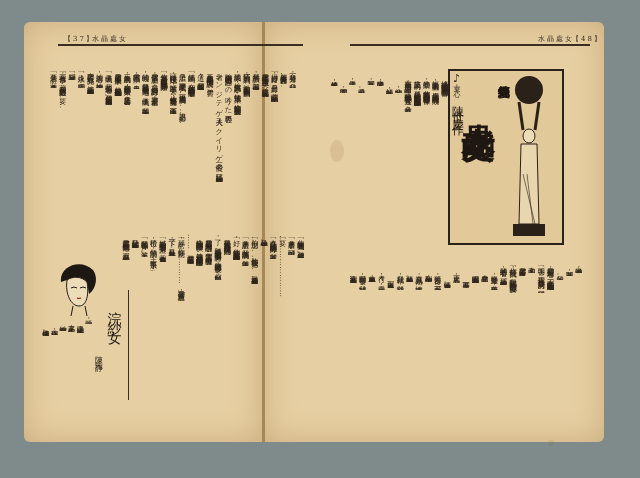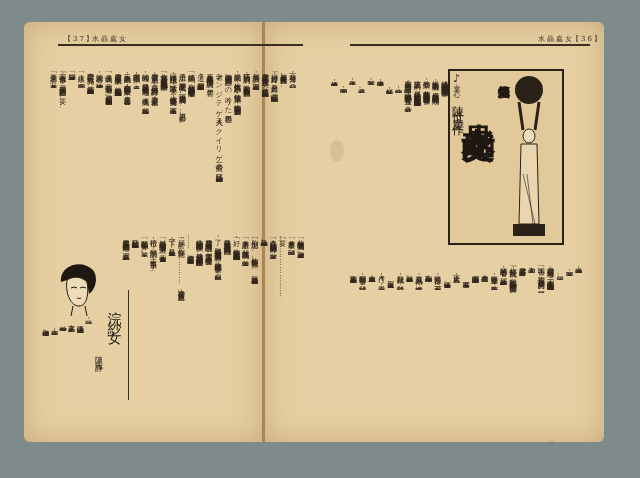--- a/index.html
+++ b/index.html
@@ -31,21 +31,21 @@
 <div class="page right"></div>
 <div class="gutter"></div>
 <div class="stain" style="left:330px;top:140px;width:14px;height:22px;"></div>
 <div class="stain" style="left:548px;top:440px;width:6px;height:6px;"></div>
 
 <div class="running-head" style="left:64px;">【37】</div>
 <div class="running-head" style="left:92px;">水晶處女</div>
 <div class="rule" style="left:58px;width:245px;"></div>
 
 <div class="running-head" style="left:538px;">水晶處女</div>
-<div class="running-head" style="left:572px;">【36】</div>
+<div class="running-head" style="left:572px;">【48】</div>
 <div class="rule" style="left:350px;width:240px;"></div>
 
 <div id="left-prose">
     <div class="vcol" style="left: 288px; top: 68px; max-height: 150px; overflow: hidden;">百花芬芳，月兒明朗，</div>
     <div class="vcol" style="left: 278.8px; top: 68px; max-height: 150px; overflow: hidden;">美麗春光笑盈盈……</div>
     <div class="vcol" style="left: 269.6px; top: 68px; max-height: 150px; overflow: hidden;">「得好得好，眞是好，曲喉呢的「愁煩」呵！」</div>
     <div class="vcol" style="left: 260.4px; top: 68px; max-height: 150px; overflow: hidden;">碧雲停住了手兩邊在讚美，臉紅了臉只顧着低首，翻閱了</div>
     <div class="vcol" style="left: 251.2px; top: 68px; max-height: 150px; overflow: hidden;">那集的讀，卻不理會了他。</div>
     <div class="vcol" style="left: 242px; top: 68px; max-height: 150px; overflow: hidden;">恰巧她的一剎，站上前把那集翻到胸前，看看紙的柔纖</div>
     <div class="vcol" style="left: 232.8px; top: 68px; max-height: 150px; overflow: hidden;">的現象，檢查紙其妙，無法他下來，恰好到了新聞處一看，卻是一片</div>

